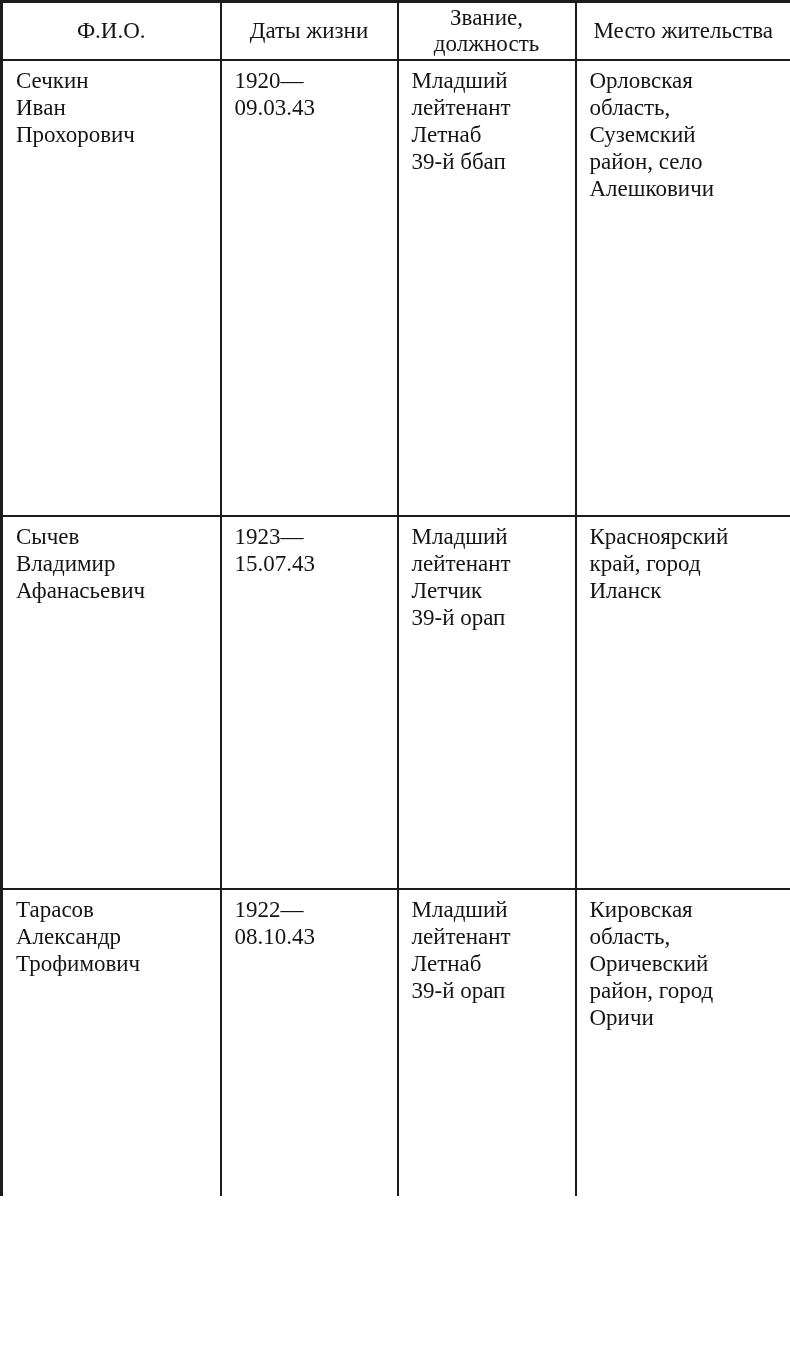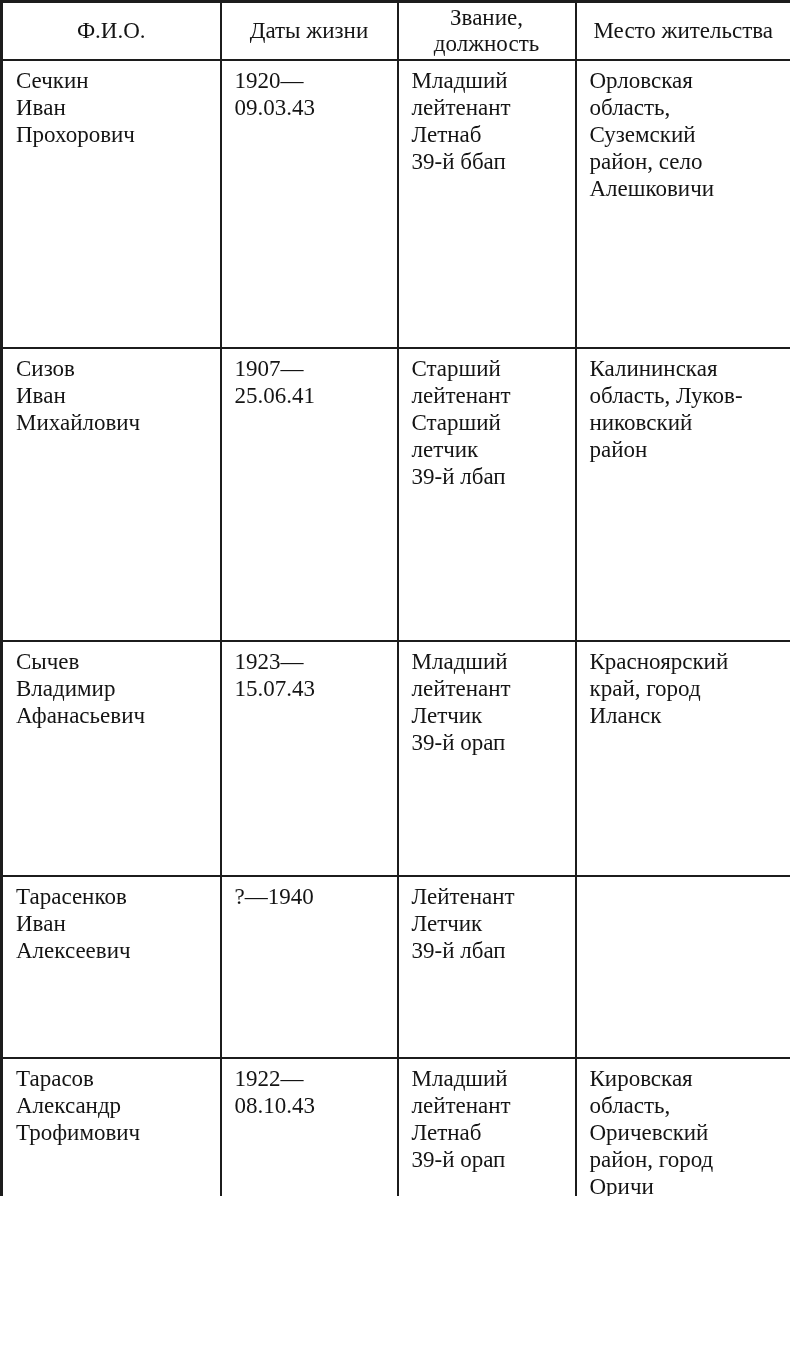--- a/index.html
+++ b/index.html
@@ -74,59 +74,33 @@
         <td>Младший
 лейтенант
 Летнаб
 39-й ббап</td>
         <td>Орловская
 область,
 Суземский
 район, село
 Алешковичи</td>
       </tr>
-      <tr style="height:150px">
-        <td>Сизов
-Иван
-Михайлович</td>
-        <td>1907—
-25.06.41</td>
-        <td>Старший
-лейтенант
-Старший
-летчик
-39-й лбап</td>
-        <td>Калининская
-область, Луков-
-никовский
-район</td>
-      </tr>
       <tr style="height:120px">
         <td>Сычев
 Владимир
 Афанасьевич</td>
         <td>1923—
 15.07.43</td>
         <td>Младший
 лейтенант
 Летчик
 39-й орап</td>
         <td>Красноярский
 край, город
 Иланск</td>
-      </tr>
-      <tr style="height:93px">
-        <td>Тарасенков
-Иван
-Алексеевич</td>
-        <td>?—1940</td>
-        <td>Лейтенант
-Летчик
-39-й лбап</td>
-        <td></td>
       </tr>
       <tr style="height:143px">
         <td>Тарасов
 Александр
 Трофимович</td>
         <td>1922—
 08.10.43</td>
         <td>Младший
 лейтенант
 Летнаб

